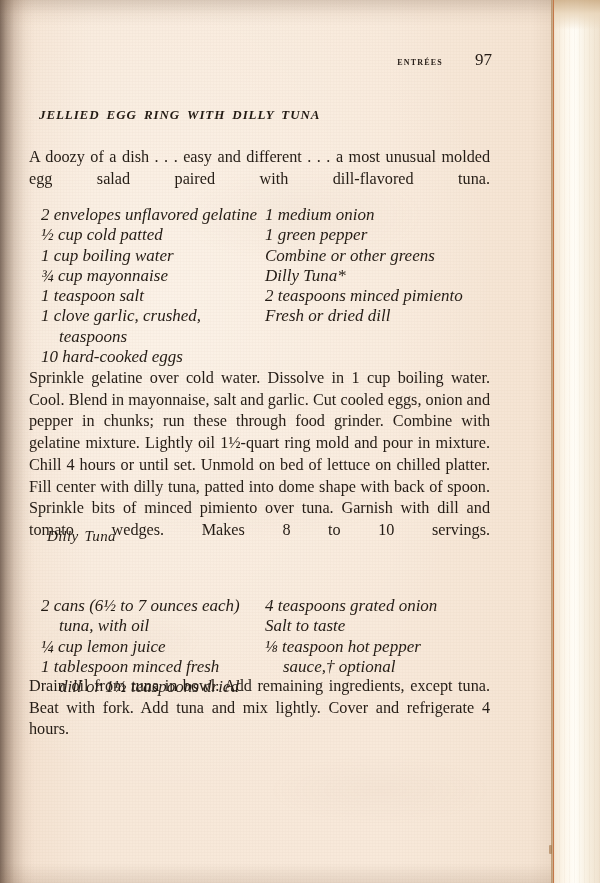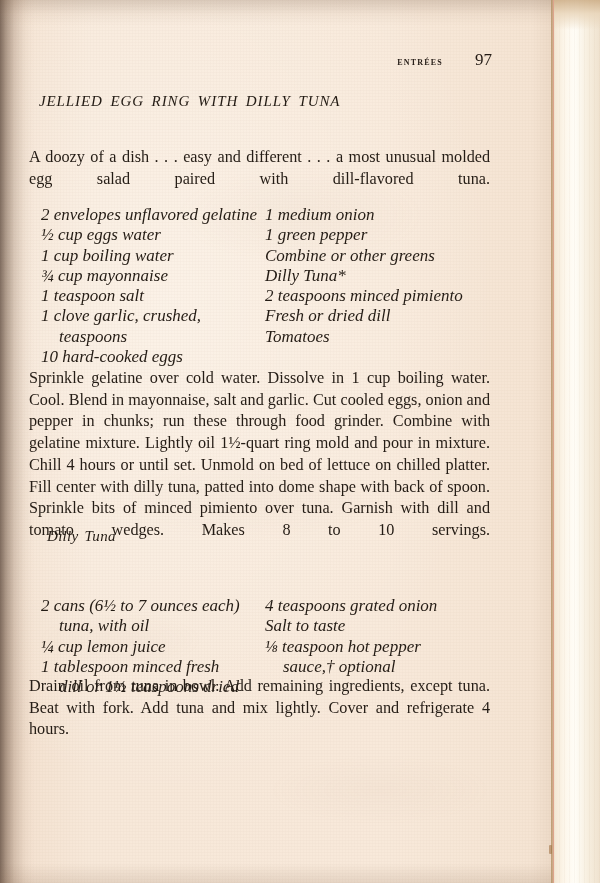--- a/index.html
+++ b/index.html
@@ -6,21 +6,21 @@
     margin: 0;
     padding: 0;
     background: #ffffff;
   }
 
   .page-root {
     position: relative;
     width: 600px;
     height: 883px;
     overflow: hidden;
-    background: #fca5a5;
+    background: #c2410c;
     font-family: "Liberation Serif", "DejaVu Serif", serif;
     color: #231c17;
   }
 
   
   .paper-main {
     position: absolute;
     left: 0; top: 0;
     width: 553px;
     height: 883px;
@@ -147,27 +147,28 @@
   }
   .running-head .folio {
     display: inline-block;
     margin-left: 28px;
     font-size: 17px;
     color: #241b15;
   }
 
   .recipe-title {
     position: absolute;
-    left: 39px; top: 93px;
+    left: 39px; top: 107px;
     font-style: italic;
-    font-size: 15px;
+    font-size: 13px;
     letter-spacing: 0.9px;
     word-spacing: 3px;
     color: #231b14;
     white-space: nowrap;
+    font-weight: bold;
   }
 
   .intro {
     position: absolute;
     left: 29px; top: 147px;
     width: 461px;
     font-size: 16.2px;
     line-height: 21.5px;
     text-align: justify;
     text-justify: inter-word;
@@ -232,36 +233,35 @@
     </div>
 
     <div class="recipe-title">JELLIED EGG RING WITH DILLY TUNA</div>
 
     <div class="intro">A doozy of a dish . . . easy and different . . . a most unusual molded egg salad paired with dill-flavored tuna.</div>
 
     <div class="ingredients ing-primary">
       <div class="ing-row">
         <div class="ing-col-left">
             <div class="ing-item">2 envelopes unflavored gelatine</div>
-            <div class="ing-item">½ cup eggs water</div>
+            <div class="ing-item">½ cup cold patted</div>
             <div class="ing-item">1 cup boiling water</div>
             <div class="ing-item">¾ cup mayonnaise</div>
             <div class="ing-item">1 teaspoon salt</div>
             <div class="ing-item">1 clove garlic, crushed,</div>
             <div class="ing-cont">teaspoons</div>
             <div class="ing-item">10 hard-cooked eggs</div>
           </div>
         <div class="ing-col-right">
             <div class="ing-item">1 medium onion</div>
             <div class="ing-item">1 green pepper</div>
             <div class="ing-item">Combine or other greens</div>
             <div class="ing-item">Dilly Tuna*</div>
             <div class="ing-item">2 teaspoons minced pimiento</div>
             <div class="ing-item">Fresh or dried dill</div>
-            <div class="ing-item">Tomatoes</div>
           </div>
       </div>
     </div>
 
     <div class="method method-primary">Sprinkle gelatine over cold water. Dissolve in 1 cup boiling water. Cool. Blend in mayonnaise, salt and garlic. Cut cooled eggs, onion and pepper in chunks; run these through food grinder. Combine with gelatine mixture. Lightly oil 1½-quart ring mold and pour in mixture. Chill 4 hours or until set. Unmold on bed of lettuce on chilled platter. Fill center with dilly tuna, patted into dome shape with back of spoon. Sprinkle bits of minced pimiento over tuna. Garnish with dill and tomato wedges. Makes 8 to 10 servings.</div>
 
     <div class="sub-title">Dilly Tuna</div>
 
     <div class="ingredients ing-secondary">
       <div class="ing-row">

